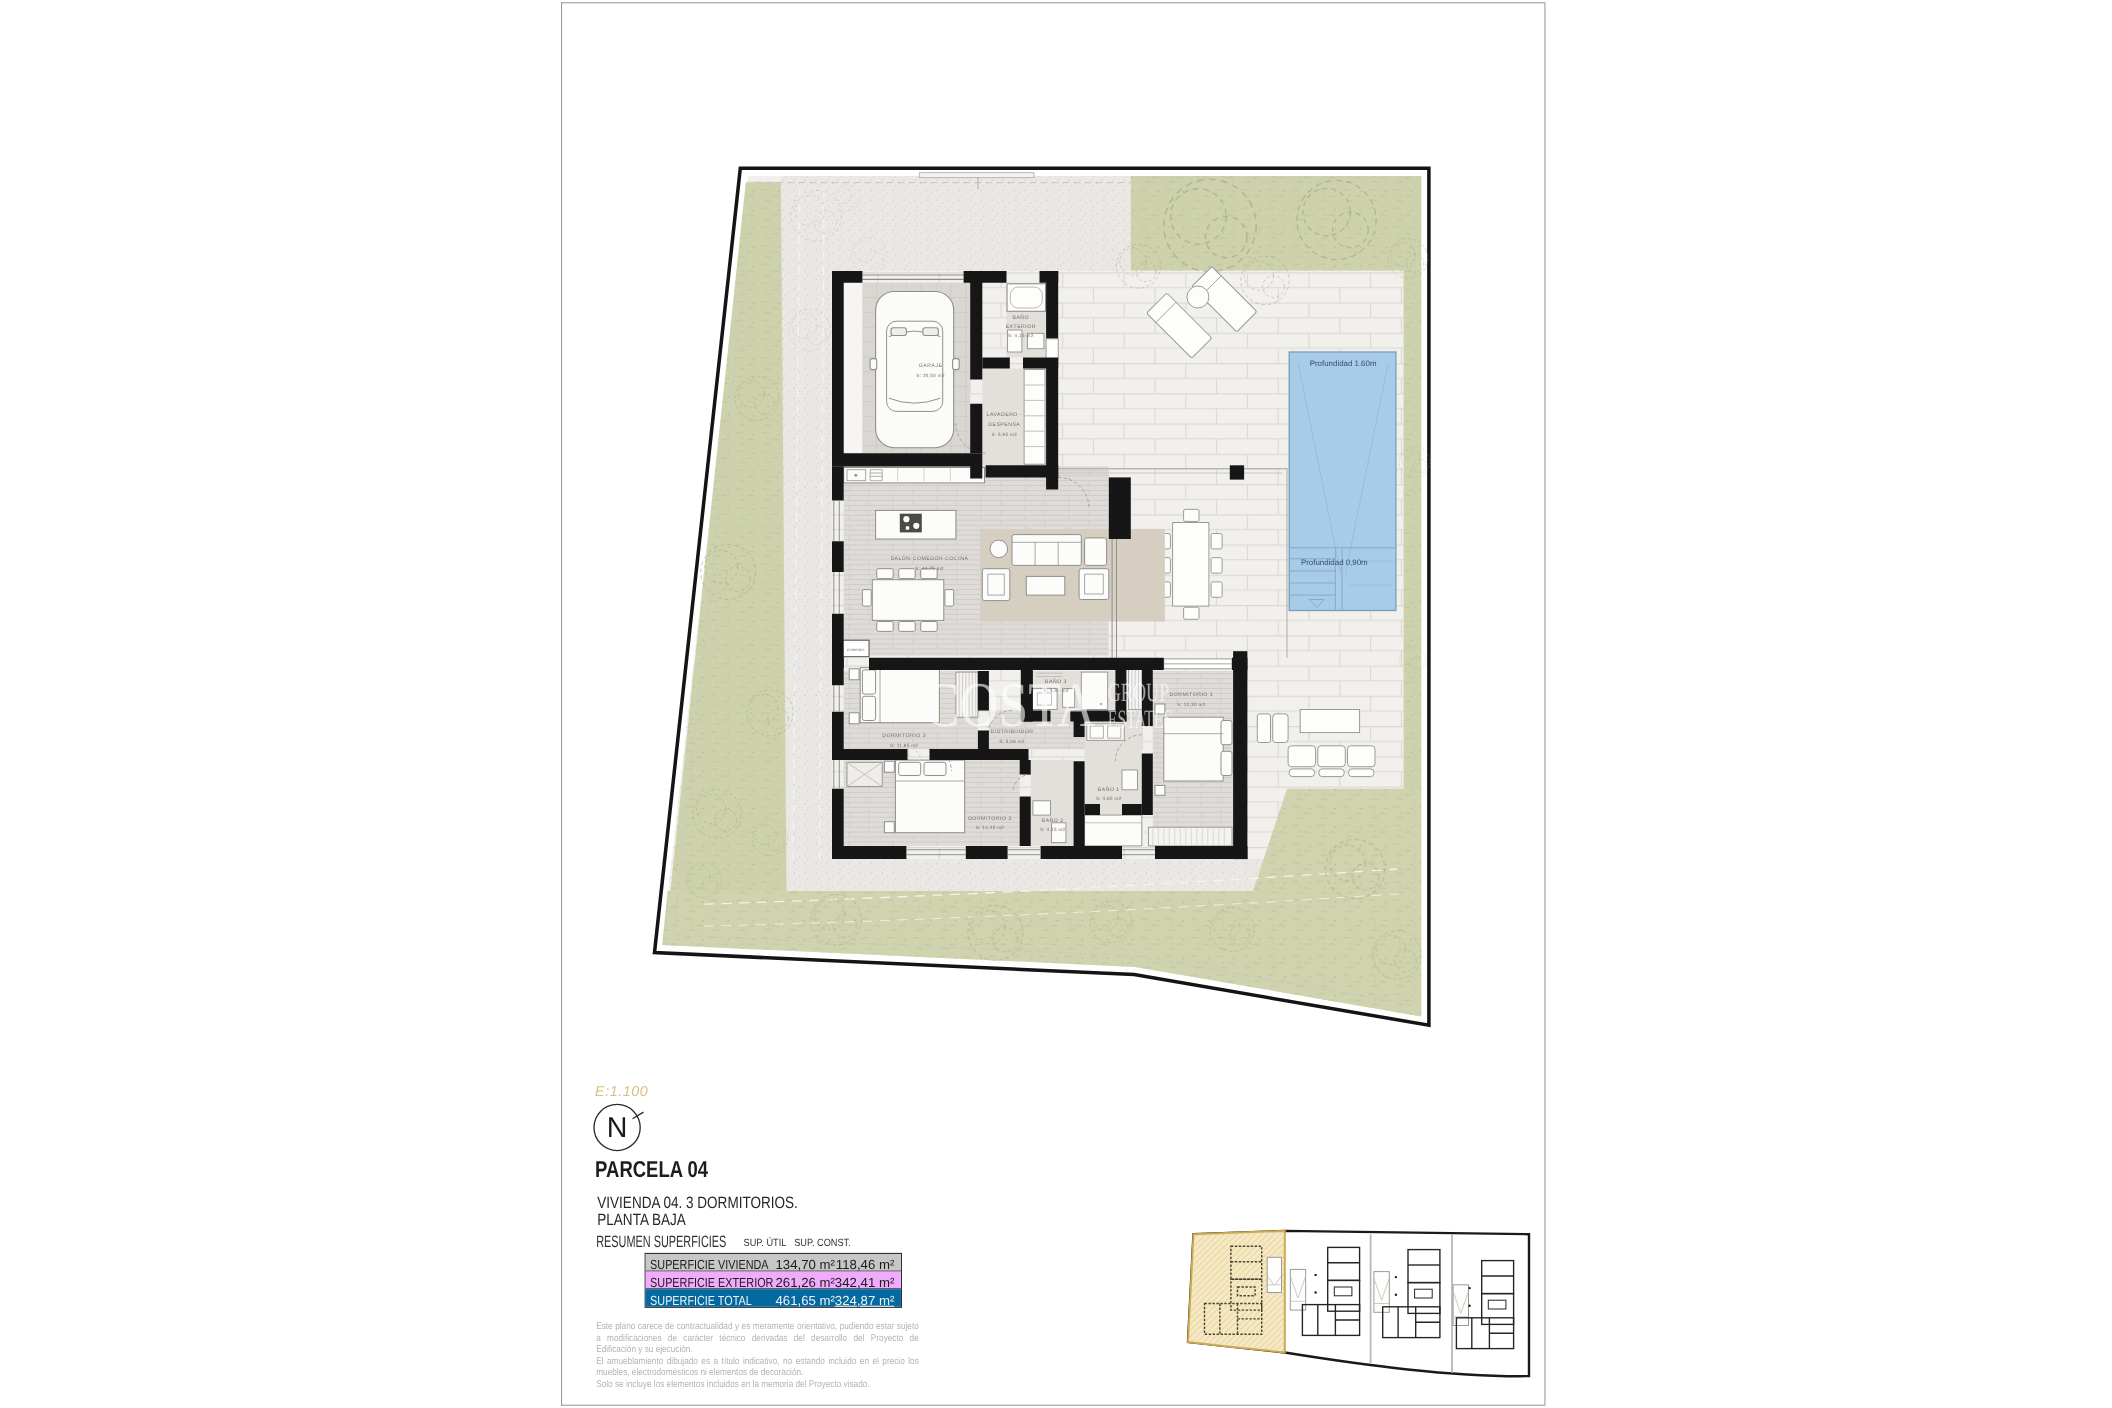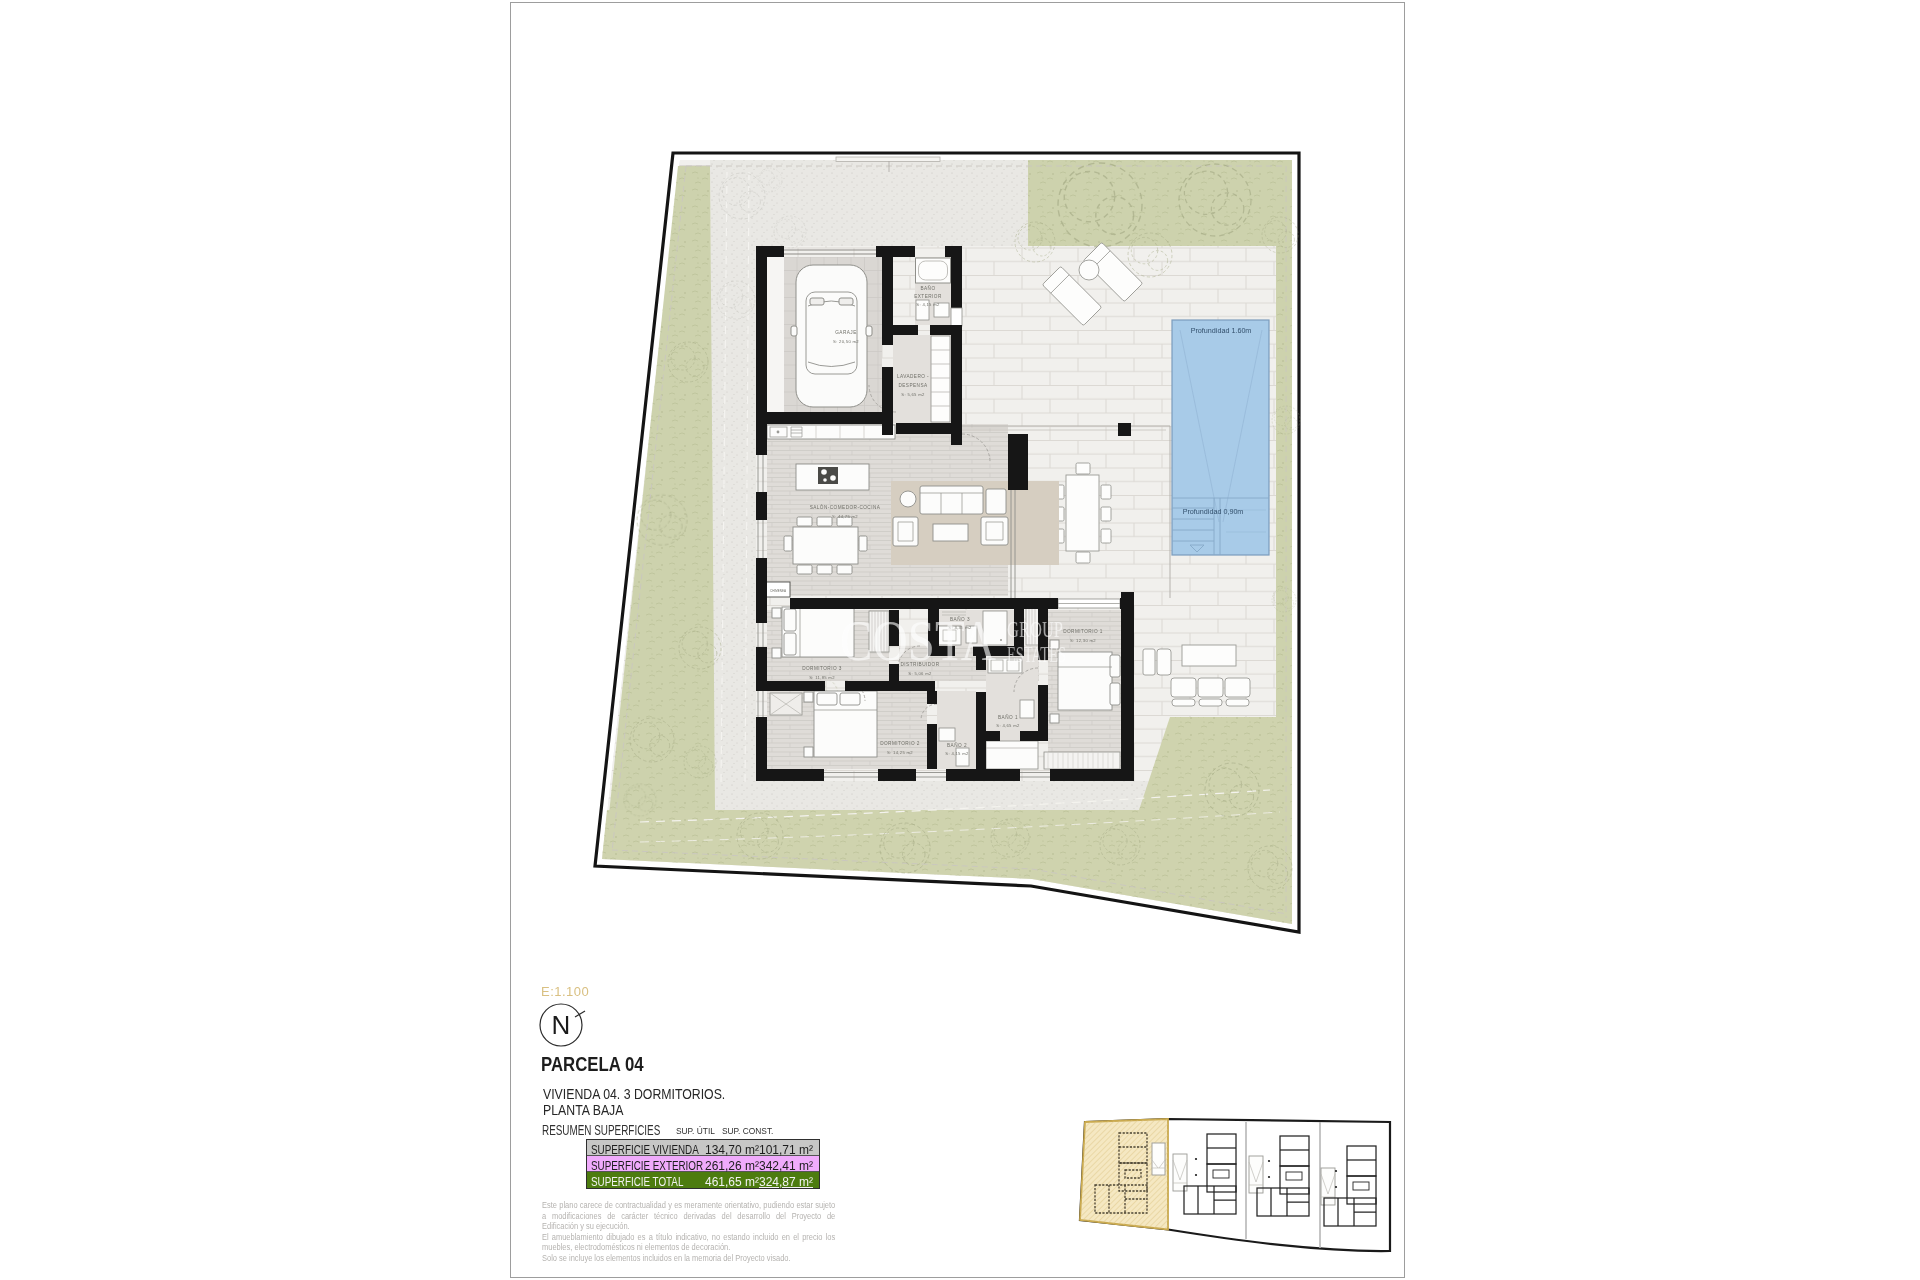--- a/index.html
+++ b/index.html
@@ -488,42 +488,42 @@
 <path d="M1347,1160 h29"></path>
 <rect x="1347" y="1176" width="29" height="28"></rect>
 <rect x="1324" y="1198" width="52" height="28"></rect>
 <path d="M1338,1198 v28 M1354,1198 v28 M1354,1212 h22"></path>
 <rect x="1353" y="1182" width="16" height="8" stroke-width="0.9"></rect>
 <circle cx="1336" cy="1171" r="1.1" fill="#1d1d1d" stroke="none"></circle>
 <circle cx="1336" cy="1187" r="1.1" fill="#1d1d1d" stroke="none"></circle>
 </g>
 </svg>
 
-<div class="abs" style="left:541px;top:984px;font-size:13px;color:#d9c082;letter-spacing:0.5px;">E:1.100</div>
+<div class="abs" style="left:541px;top:984px;font-size:13px;color:#d9c082;letter-spacing:0.5px;font-style:italic;">E:1.100</div>
 
 <div class="abs" style="left:541px;top:1052px;font-size:21px;font-weight:bold;color:#1d1d1d;transform:scaleX(0.80);transform-origin:0 0;white-space:nowrap;">PARCELA 04</div>
 
 <div class="abs" style="left:543px;top:1086px;font-size:15px;color:#262626;line-height:15.5px;transform:scaleX(0.82);transform-origin:0 0;white-space:nowrap;">VIVIENDA 04. 3 DORMITORIOS.<br>PLANTA BAJA</div>
 
 <div class="abs" style="left:542px;top:1121px;font-size:15px;color:#303030;transform:scaleX(0.66);transform-origin:0 0;white-space:nowrap;">RESUMEN SUPERFICIES</div>
 <div class="abs" style="left:676px;top:1125px;font-size:9.5px;color:#303030;transform:scaleX(0.88);transform-origin:0 0;white-space:nowrap;">SUP. ÚTIL</div>
 <div class="abs" style="left:722px;top:1125px;font-size:9.5px;color:#303030;transform:scaleX(0.88);transform-origin:0 0;white-space:nowrap;">SUP. CONST.</div>
 
 <div class="abs" style="left:542px;top:1139px;width:232px;border:1.5px solid #2e2e2e;font-size:12px;margin-left:44px;">
   <div style="height:15px;background:#c7c7c6;color:#1c1c1c;position:relative;border-bottom:1px solid #555;">
     <span style="position:absolute;left:4px;top:2.5px;transform:scaleX(0.82);transform-origin:0 0;white-space:nowrap;">SUPERFICIE VIVIENDA</span>
     <span style="position:absolute;right:60px;top:2.5px;">134,70 m²</span>
-    <span style="position:absolute;right:6px;top:2.5px;">101,71 m²</span>
+    <span style="position:absolute;right:6px;top:2.5px;">118,46 m²</span>
   </div>
   <div style="height:15px;background:#f0abfc;color:#1c1c1c;position:relative;border-bottom:1px solid #555;">
     <span style="position:absolute;left:4px;top:2.5px;transform:scaleX(0.82);transform-origin:0 0;white-space:nowrap;">SUPERFICIE EXTERIOR</span>
     <span style="position:absolute;right:60px;top:2.5px;">261,26 m²</span>
     <span style="position:absolute;right:6px;top:2.5px;">342,41 m²</span>
   </div>
-  <div style="height:15.5px;background:#4d7c0f;color:#f2f2f2;position:relative;">
+  <div style="height:15.5px;background:#0369a1;color:#f2f2f2;position:relative;">
     <span style="position:absolute;left:4px;top:3px;transform:scaleX(0.82);transform-origin:0 0;white-space:nowrap;">SUPERFICIE TOTAL</span>
     <span style="position:absolute;right:60px;top:3px;">461,65 m²</span>
     <span style="position:absolute;right:6px;top:3px;text-decoration:underline;">324,87 m²</span>
   </div>
 </div>
 
 <div class="abs" style="left:542px;top:1200px;width:345px;font-size:8.8px;line-height:10.6px;color:#b5b3b0;text-align:justify;transform:scaleX(0.85);transform-origin:0 0;">
 Este plano carece de contractualidad y es meramente orientativo, pudiendo estar sujeto a modificaciones de carácter técnico derivadas del desarrollo del Proyecto de Edificación y su ejecución.<br>
 El amueblamiento dibujado es a título indicativo, no estando incluido en el precio los muebles, electrodomésticos ni elementos de decoración.<br>
 Solo se incluye los elementos incluidos en la memoria del Proyecto visado.

